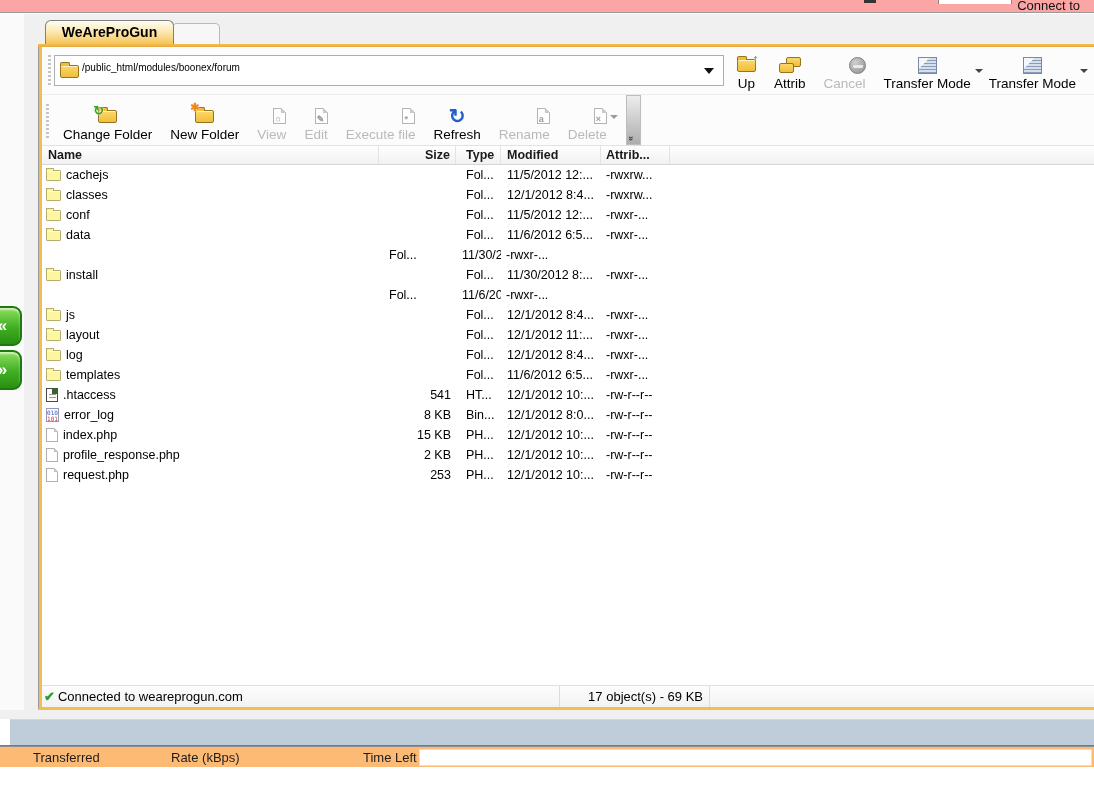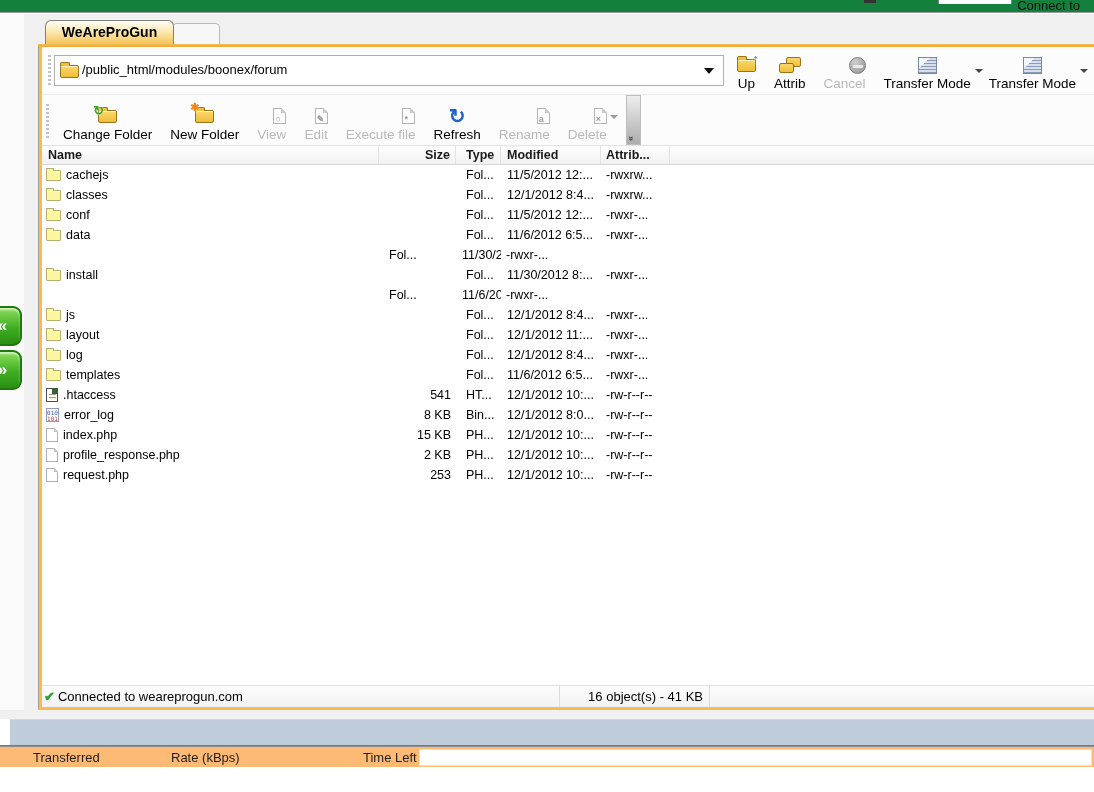--- a/index.html
+++ b/index.html
@@ -1,21 +1,21 @@
 <!DOCTYPE html>
 <html style="--accent-gold: #f3bd52; --accent-gold-dark: #e9a93c; --tab-top: #fffdf6; --tab-bottom: #f6c455; --band-blue: #bfccd9; --status-green: #2e9e2e; --refresh-blue: #2060cc; --folder-yellow: #fcf6a0; --folder-gold: #f0be3a; --transfer-green: #3ba51e;"><head>
 <meta charset="utf-8">
 <style>
   * { margin:0; padding:0; box-sizing:border-box; }
   html,body { width:1094px; height:792px; overflow:hidden; background:#fff;
     font-family:"Liberation Sans", sans-serif; font-size:13px; color:#000; }
   .abs { position:absolute; }
 
   
-  #top-strip { left:0; top:0; width:1094px; height:13px; background:#15803d;
+  #top-strip { left:0; top:0; width:1094px; height:13px; background:#fca5a5;
     border-bottom:1px solid #9a9a9a; }
   #connect-to { position:absolute; right:14px; top:-2px; font-size:13px; color:#111; }
   #chrome-input-remnant { position:absolute; left:938px; top:0; width:74px; height:4px;
     background:#fff; border-left:1px solid #888; border-right:1px solid #888; }
   #chrome-dash-remnant { position:absolute; left:864px; top:0; width:12px; height:3px; background:#333; }
 
   #window-bg { left:0; top:14px; width:1094px; height:705px; background:#f0f0f0; }
   #left-gutter { left:0; top:14px; width:24px; height:696px; background:#fafafa; overflow:visible; }
 
   .xfer-btn { position:absolute; left:-17px; width:39px; height:40px; border-radius:9px;
@@ -42,21 +42,21 @@
     box-shadow:inset 3px 0 0 var(--accent-gold); padding-left:3px;
     display:flex; flex-direction:column; position:relative; }
 
   
   #path-bar { height:47px; background:#fcfcfc; position:relative; }
   .grip { position:absolute; width:3px;
     background:repeating-linear-gradient(to bottom,#c4c4c4 0 2px,transparent 2px 4px); }
   #path-grip { left:6px; top:8px; height:32px; }
   #path-combo { position:absolute; left:12px; top:8px; width:670px; height:31px;
     background:#fff; border:1px solid #aeaeae; }
-  #path-combo .txt { position:absolute; left:27px; top:6px; font-size:13px; white-space:nowrap; }
+  #path-combo .txt { position:absolute; left:27px; top:6px; font-size:10px; white-space:nowrap; }
   #combo-arrow { position:absolute; right:9px; top:12px; width:0; height:0;
     border-left:5px solid transparent; border-right:5px solid transparent; border-top:6px solid #111; }
 
   #nav-toolbar { position:absolute; left:686px; top:1px; right:0; height:46px;
     display:flex; align-items:stretch; }
   .tbtn { display:flex; flex-direction:column; align-items:center; justify-content:flex-end;
     padding:2px 9px 3px; position:relative; font-size:13.5px; white-space:nowrap; }
   .tbtn .ic { height:22px; display:flex; align-items:center; justify-content:center; }
   .tbtn.disabled { color:#b9b9b9;align-items:flex-end; }
   .dd-arrow { position:absolute; right:-3px; top:21px; width:0; height:0;
@@ -503,21 +503,21 @@
         <div class="c-attr">-rw-r--r--</div>
         <div></div>
       </div>
     </div>
 
     <div id="status-bar">
       <div id="status-left">
         <span id="status-check">✔</span>
         <span>Connected to weareprogun.com</span>
       </div>
-      <div id="status-mid">16 object(s) - 41 KB</div>
+      <div id="status-mid">17 object(s) - 69 KB</div>
     </div>
   </div>
 </div>
 
 <div id="gap-strip" class="abs"></div>
 <div id="blue-band" class="abs"></div>
 <div id="dark-line" class="abs"></div>
 <div id="queue-header" class="abs">
   <span id="qh-transferred">Transferred</span>
   <span id="qh-rate">Rate (kBps)</span>

